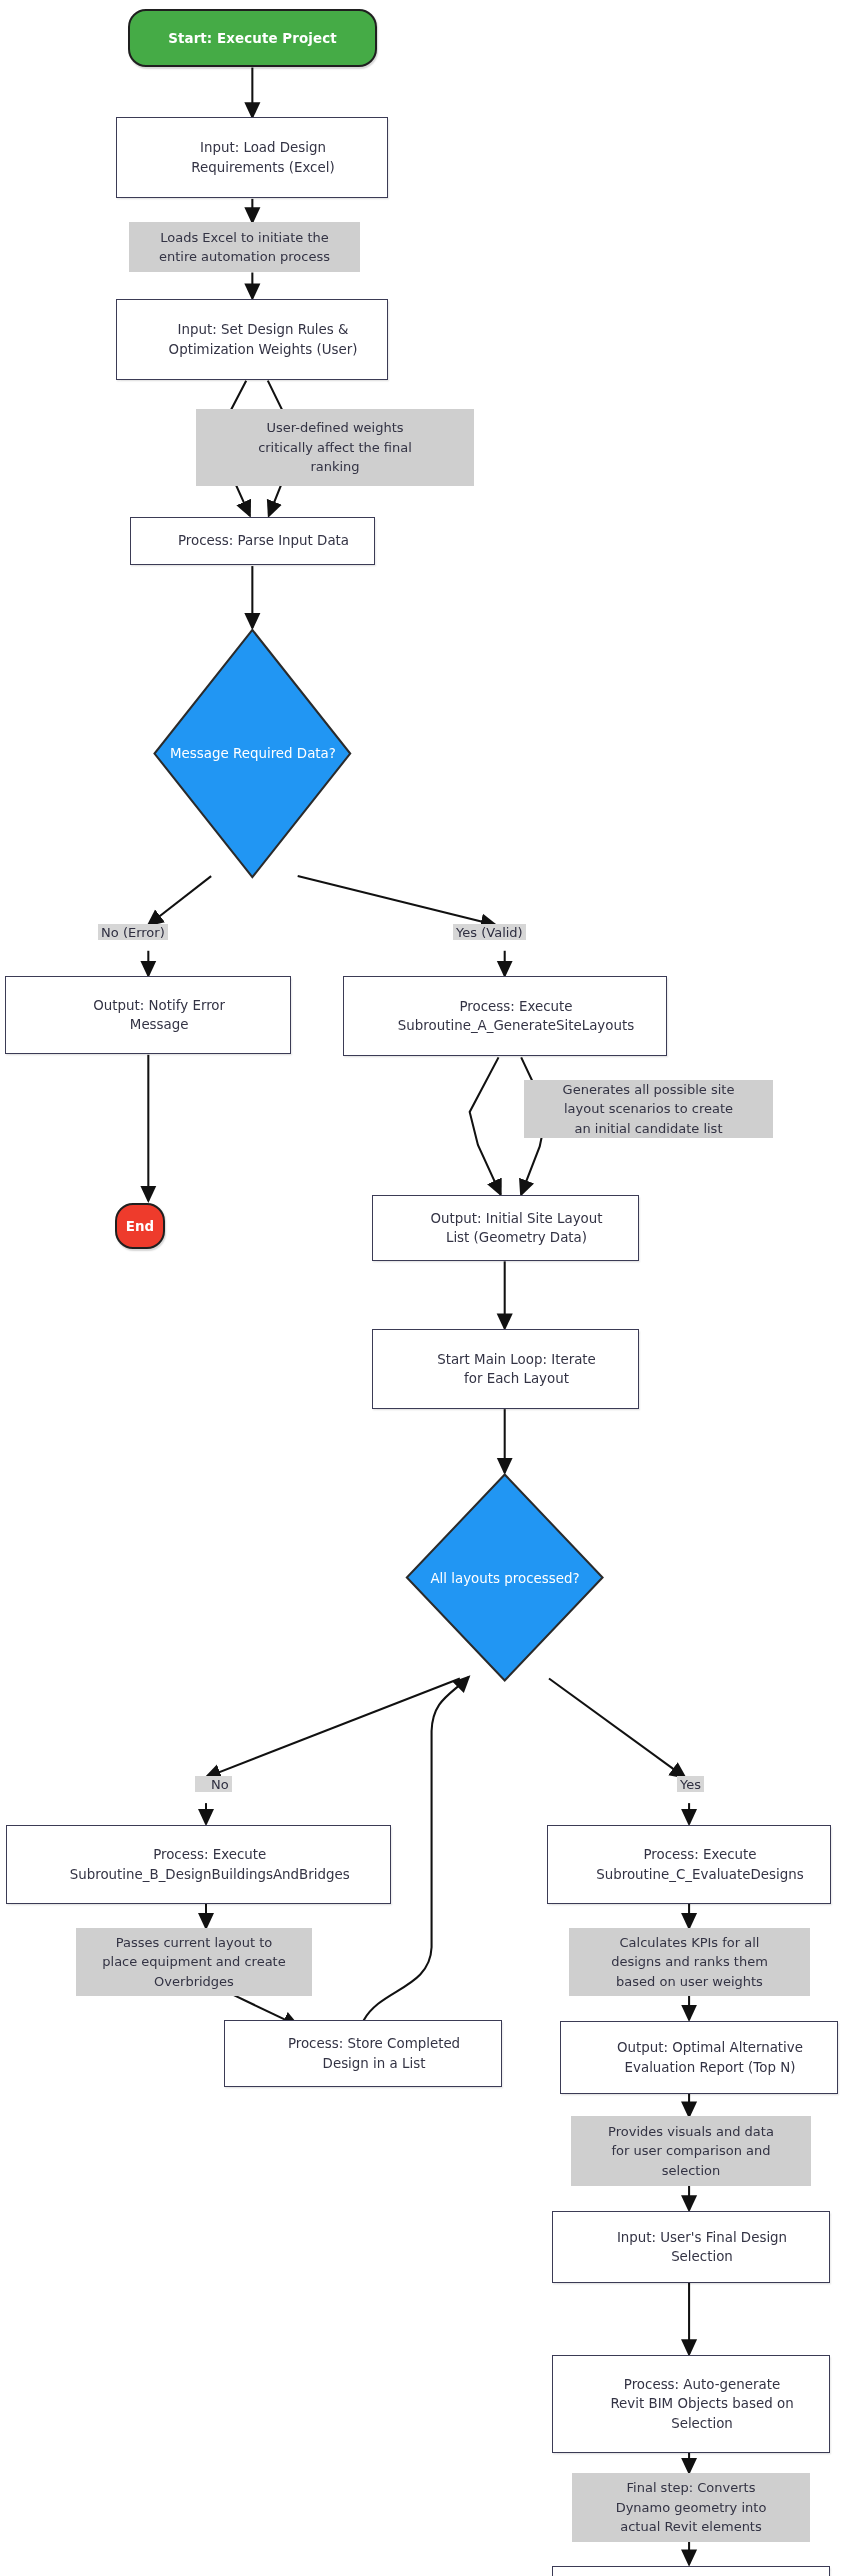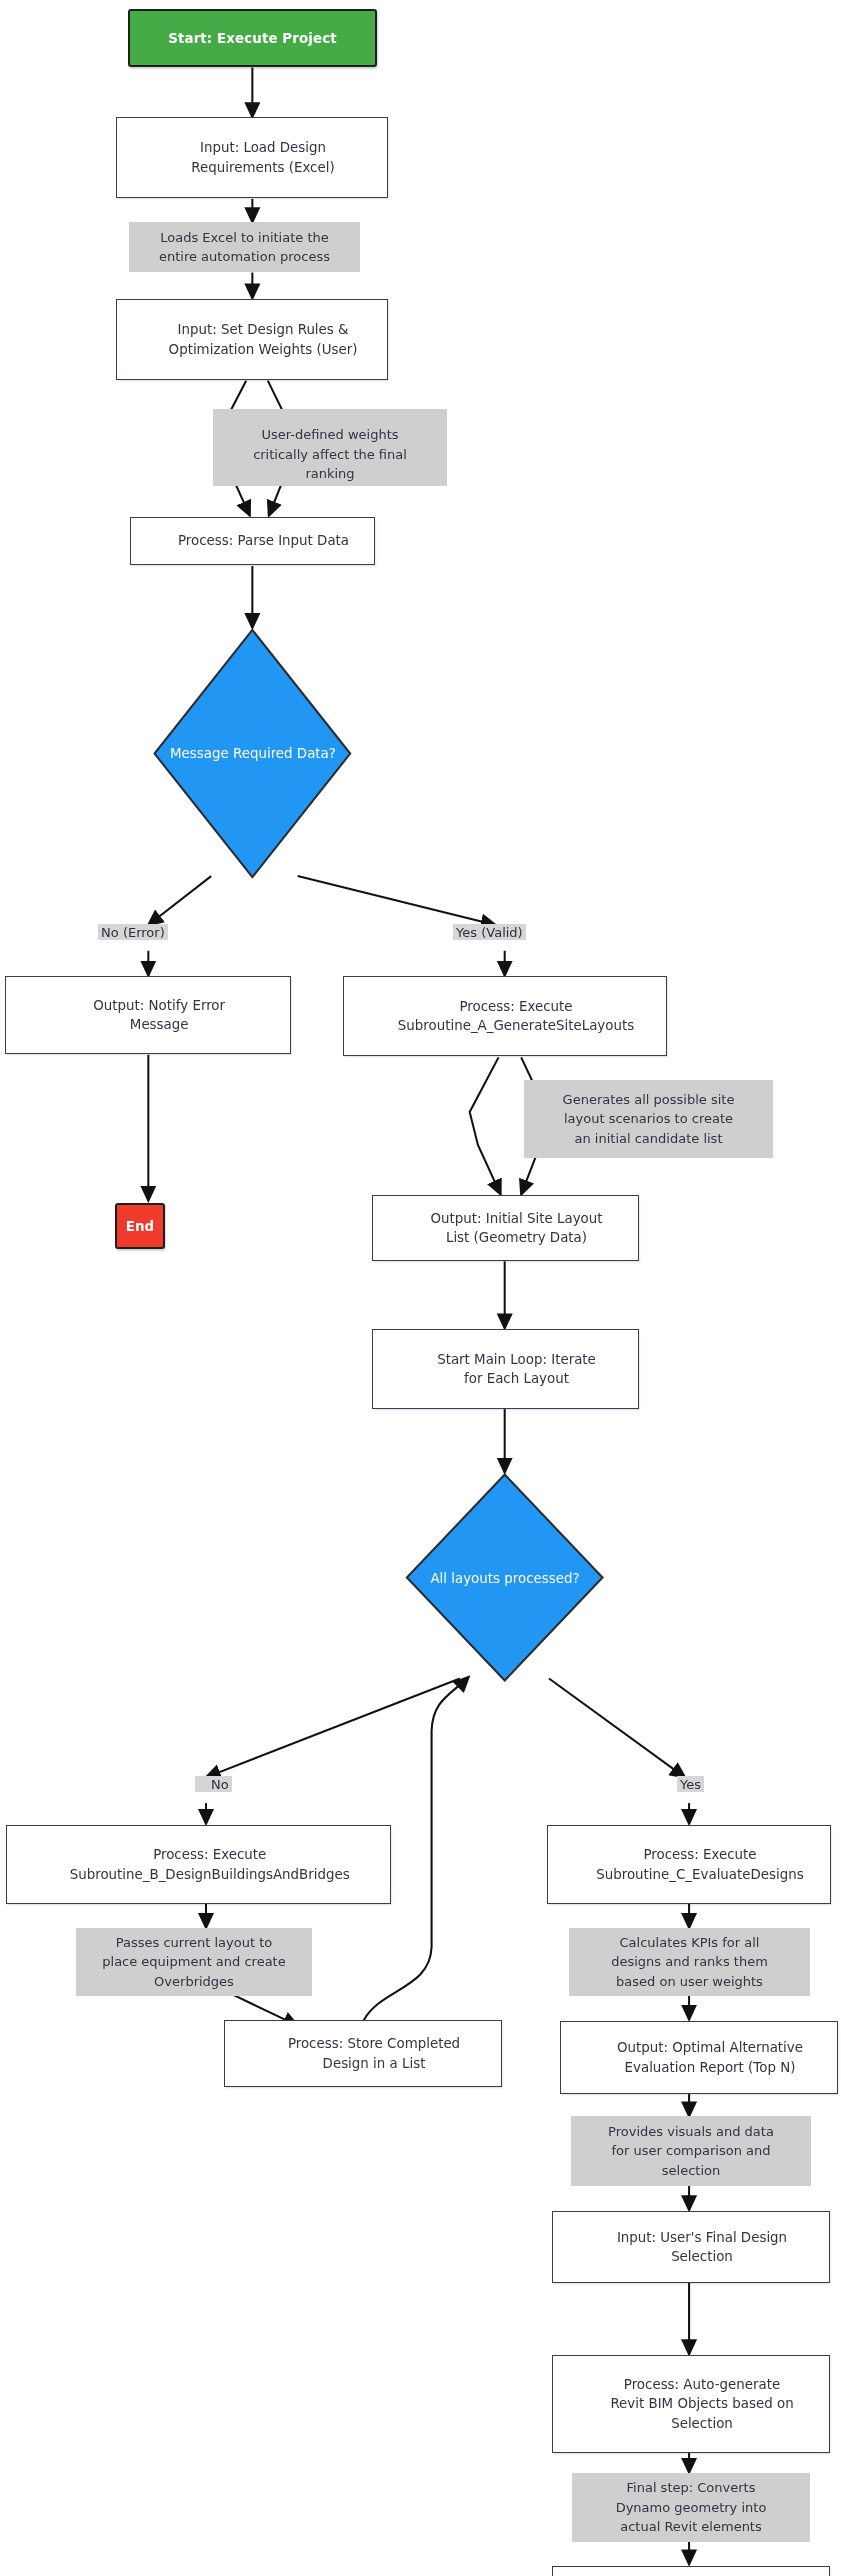--- a/index.html
+++ b/index.html
@@ -6,21 +6,21 @@
   body{width:841px;height:2792px;font-family:"DejaVu Sans",sans-serif;}
   #chart{position:relative;width:841px;height:2792px;background:#ffffff;}
   svg.layer{position:absolute;top:0;left:0;width:841px;height:2792px;overflow:visible;}
   .node{position:absolute;box-sizing:border-box;display:flex;align-items:center;justify-content:center;text-align:center;}
   .proc{
     background:#ffffff;border:1.5px solid #3b3b55;
     box-shadow:1px 1.5px 1.5px rgba(0,0,0,.10);
     padding-left:22px;
   }
   .proc .lbl{color:#333344;font-size:13.4px;line-height:1.45;font-weight:500;padding:0 5.2px;}
-  .term{border:2.1px solid #1f1f1f;border-radius:3px;box-shadow:1px 1.5px 1.5px rgba(0,0,0,.16);}
+  .term{border:2.1px solid #1f1f1f;border-radius:18px;box-shadow:1px 1.5px 1.5px rgba(0,0,0,.16);}
   .term .lbl{color:#ffffff;font-size:13.4px;font-weight:600;letter-spacing:0.1px;}
   .term.green{background:#45ab46;}
   .term.red{background:#ee3b2c;}
   .diamond{background:transparent;}
   .diamond .lbl{position:relative;color:#ffffff;font-size:13.4px;font-weight:500;z-index:2;}
   .note{position:absolute;box-sizing:border-box;background:#cfcfcf;display:flex;align-items:center;justify-content:center;text-align:center;}
   .note .lbl{color:#333344;font-size:13px;line-height:1.5;font-weight:500;padding:2.1px 4.1px;}
   .edgelbl{position:absolute;background:#d6d6d6;color:#2e2e40;font-size:13px;font-weight:500;
            padding:0.5px 3.1px;white-space:nowrap;box-sizing:border-box;}
 </style>
@@ -107,21 +107,21 @@
   </div>
 
   <div class="note" style="left:129px;top:222px;width:231px;height:50px;">
     <span class="lbl">Loads Excel to initiate the<br>entire automation process</span>
   </div>
 
   <div class="node proc" style="left:116px;top:299px;width:272px;height:81px;">
     <span class="lbl">Input: Set Design Rules &amp;<br>Optimization Weights (User)</span>
   </div>
 
-  <div class="note" style="left:213px;top:409px;width:234px;height:77px;align-items:flex-end;">
+  <div class="note" style="left:196px;top:409px;width:278px;height:77px;">
     <span class="lbl">User-defined weights<br>critically affect the final<br>ranking</span>
   </div>
 
   <div class="node proc" style="left:130px;top:517px;width:245px;height:48px;">
     <span class="lbl">Process: Parse Input Data</span>
   </div>
 
   <div class="node diamond" style="left:155px;top:630px;width:196px;height:247px;">
     <span class="lbl">Message Required Data?</span>
   </div>
@@ -139,21 +139,21 @@
   </div>
 
   <div class="node term red" style="left:115px;top:1203px;width:50px;height:46px;">
     <span class="lbl">End</span>
   </div>
 
   <div class="node proc" style="left:343px;top:976px;width:324px;height:80px;">
     <span class="lbl">Process: Execute<br>Subroutine_A_GenerateSiteLayouts</span>
   </div>
 
-  <div class="note" style="left:524px;top:1080px;width:249px;height:78px;">
+  <div class="note" style="left:524px;top:1080px;width:249px;height:58px;">
     <span class="lbl">Generates all possible site<br>layout scenarios to create<br>an initial candidate list</span>
   </div>
 
   <div class="node proc" style="left:372px;top:1195px;width:267px;height:66px;">
     <span class="lbl">Output: Initial Site Layout<br>List (Geometry Data)</span>
   </div>
 
   <div class="node proc" style="left:372px;top:1329px;width:267px;height:80px;">
     <span class="lbl">Start Main Loop: Iterate<br>for Each Layout</span>
   </div>

